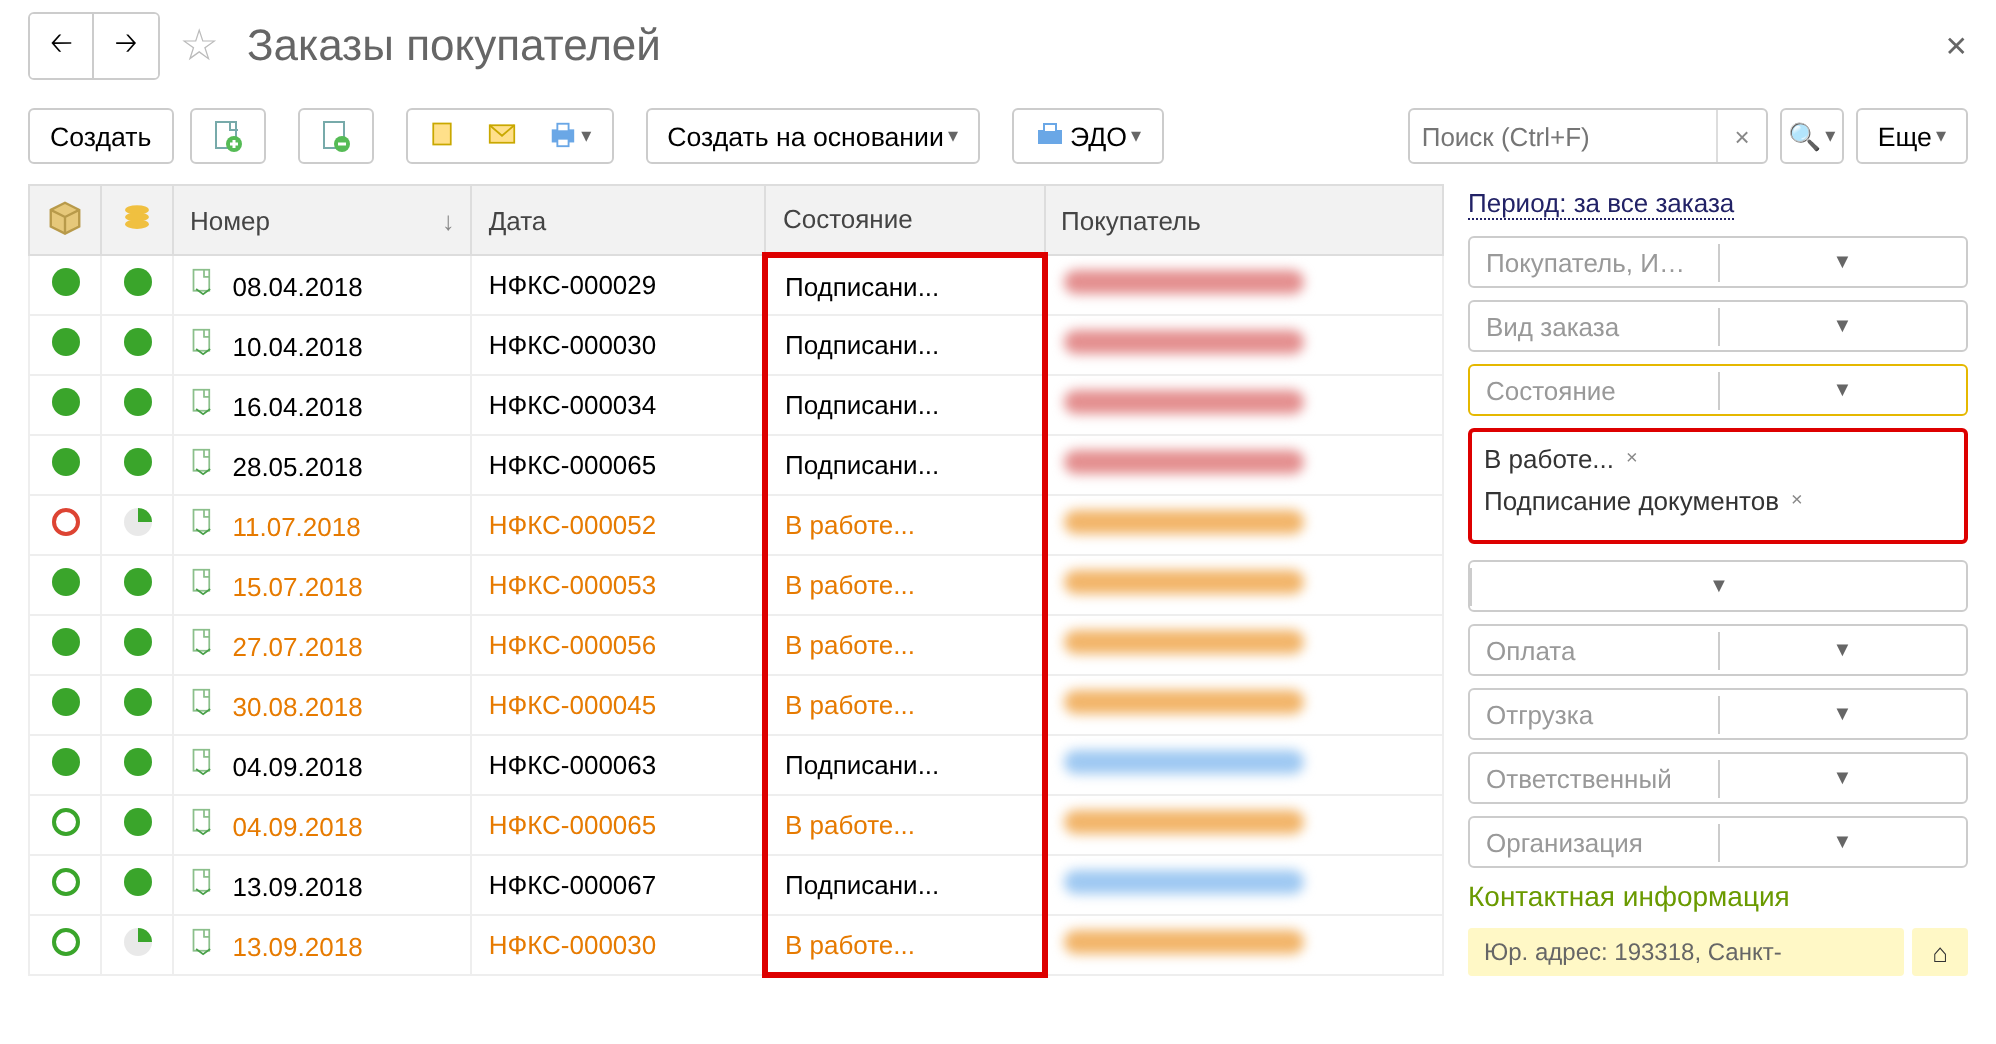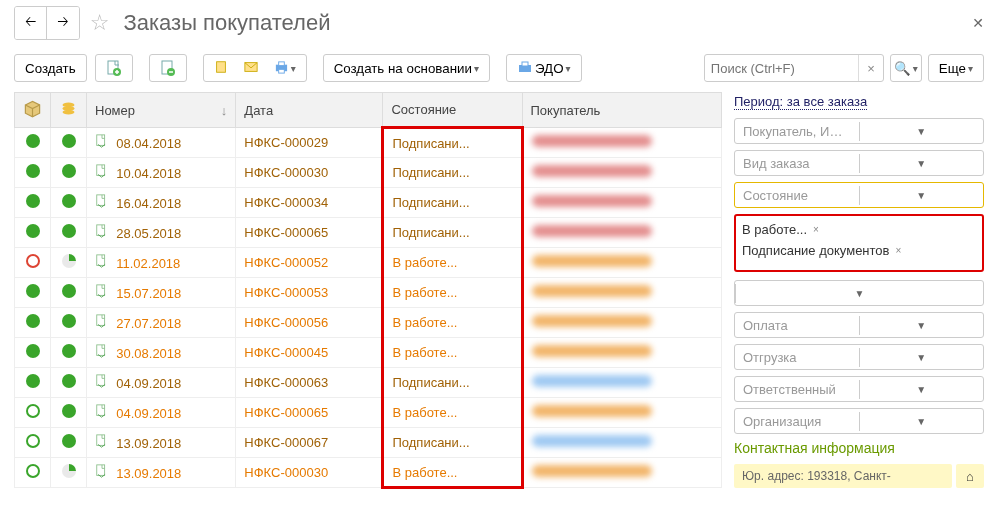--- a/index.html
+++ b/index.html
@@ -36,21 +36,21 @@
   .section-title { color:#6a9a00; font-size:14px; margin-bottom:8px; }
   .addr-row { display:flex; gap:4px; }
   .addr { background:#fff8c6; padding:5px 8px; font-size:12px; color:#666; flex:1; border-radius:2px; white-space:nowrap; overflow:hidden; }
   .home { background:#fff8c6; width:28px; display:flex; align-items:center; justify-content:center; border-radius:2px; cursor:pointer; }
   table.grid { width:100%; border-collapse:collapse; }
   table.grid th { background:#f2f2f2; border:1px solid #ddd; padding:6px 8px; text-align:left; font-weight:normal; color:#444; height:30px; font-size:13px; }
   table.grid td { border:1px solid #eee; padding:5px 8px; height:30px; background:#fff; white-space:nowrap; }
   .th-icon { width:36px; text-align:center; }
   .th-date { position:relative; }
   .sort-arrow { position:absolute; right:8px; color:#888; }
-  .cell-link { color:#a16207; }
+  .cell-link { color:#000000; }
   .cell-orange { color:#e67a00; }
   .dot { width:14px; height:14px; border-radius:50%; display:inline-block; }
   .dot.green { background:#3aa52b; }
   .dot.green-ring { background:#fff; border:2px solid #3aa52b; }
   .dot.red-ring { background:#fff; border:2px solid #d43; }
   .qtr { width:14px; height:14px; border-radius:50%; display:inline-block; background:conic-gradient(#3aa52b 0 90deg, #e9e9e9 90deg 360deg); }
   .docico { width:14px; height:14px; display:inline-block; }
   .docico svg { display:block; }
   .buyer-blur { display:inline-block; width:120px; height:12px; border-radius:6px; filter:blur(3px); }
   .status-col-highlight { border-left:3px solid #d00 !important; border-right:3px solid #d00 !important; }
@@ -225,21 +225,21 @@
     <td class="status-col-highlight"><span class="cell-link">Подписани...</span></td>
     <td><span class="buyer-blur" style="background:#e48f8f"></span></td>
   </tr>
           <tr>
     <td class="center"><span class="dot red-ring"></span></td>
     <td class="center"><span class="qtr"></span></td>
     <td><span class="docico"><svg viewBox="0 0 16 16" width="14" height="14">
                   <rect x="2" y="1" width="9" height="12" fill="#fff" stroke="#8bbf8b"></rect>
                   <path d="M8 1v4h3" fill="none" stroke="#8bbf8b"></path>
                   <path d="M3.5 12l4 3 4-3" stroke="#49a049" fill="none"></path>
-                </svg></span>&nbsp;&nbsp;<span class="cell-orange">11.02.2018</span></td>
+                </svg></span>&nbsp;&nbsp;<span class="cell-orange">11.07.2018</span></td>
     <td><span class="cell-orange">НФКС-000052</span></td>
     <td class="status-col-highlight"><span class="cell-orange">В работе...</span></td>
     <td><span class="buyer-blur" style="background:#f2b56a"></span></td>
   </tr>
           <tr>
     <td class="center"><span class="dot green"></span></td>
     <td class="center"><span class="dot green"></span></td>
     <td><span class="docico"><svg viewBox="0 0 16 16" width="14" height="14">
                   <rect x="2" y="1" width="9" height="12" fill="#fff" stroke="#8bbf8b"></rect>
                   <path d="M8 1v4h3" fill="none" stroke="#8bbf8b"></path>

